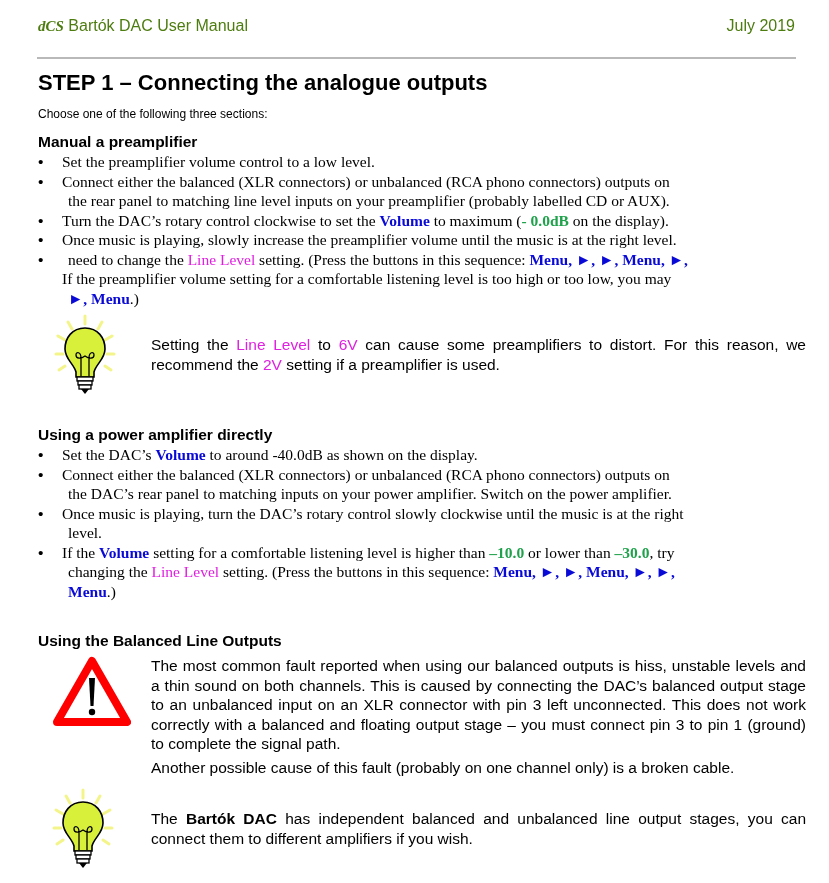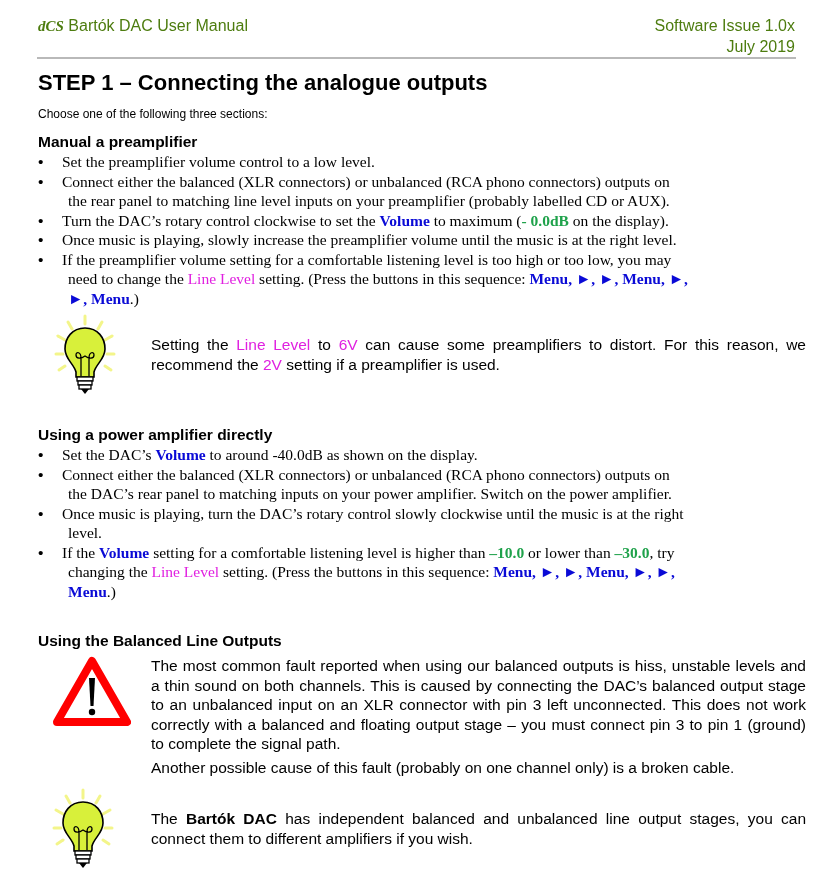--- a/index.html
+++ b/index.html
@@ -31,21 +31,20 @@
   .icon-warn { width: 78px; height: 72px; }
 </style>
 </head>
 <body>
 
 <div class="abs hdr hdr-left">
   <span class="brand">dCS</span>
   <span>Bartók DAC User Manual</span>
 </div>
 <div class="abs hdr hdr-right">
-  <div>Software Issue 1.0x</div>
   <div>July 2019</div>
 </div>
 <div class="abs rule"></div>
 
 <div class="abs title">STEP 1 – Connecting the analogue outputs</div>
 <div class="abs p intro">Choose one of the following three sections:</div>
 
 <div class="abs h3" style="top:133px;">Manual a preamplifier</div>
 <ul class="bl" style="top:152px;">
   <li>
@@ -60,22 +59,22 @@
   <li>
     <span class="bullet">•</span>
     <span class="txt"><span>Turn the DAC’s rotary control clockwise to set the </span><span class="blue">Volume</span><span> to maximum (</span><span class="green">- 0.0dB</span><span> on the display).</span></span>
   </li>
   <li>
     <span class="bullet">•</span>
     <span class="txt">Once music is playing, slowly increase the preamplifier volume until the music is at the right level.</span>
   </li>
   <li>
     <span class="bullet">•</span>
+    <span class="txt cont"><span>need to change the </span><span class="pink">Line Level</span><span> setting. (Press the buttons in this sequence: </span><span class="blue">Menu, ►, ►, Menu, ►,</span></span>
     <span class="txt">If the preamplifier volume setting for a comfortable listening level is too high or too low, you may</span>
-    <span class="txt cont"><span>need to change the </span><span class="pink">Line Level</span><span> setting. (Press the buttons in this sequence: </span><span class="blue">Menu, ►, ►, Menu, ►,</span></span>
     <span class="txt cont"><span class="blue">►, Menu</span><span>.)</span></span>
   </li>
 </ul>
 
 <div class="abs" style="left:54px; top:314px;">
   <svg class="icon-bulb" viewBox="0 0 62 84">
     <g stroke="#f3f58a" stroke-width="3" stroke-linecap="round">
       <line x1="31" y1="2" x2="31" y2="10"></line>
       <line x1="14" y1="8" x2="18" y2="15"></line>
       <line x1="48" y1="8" x2="44" y2="15"></line>

